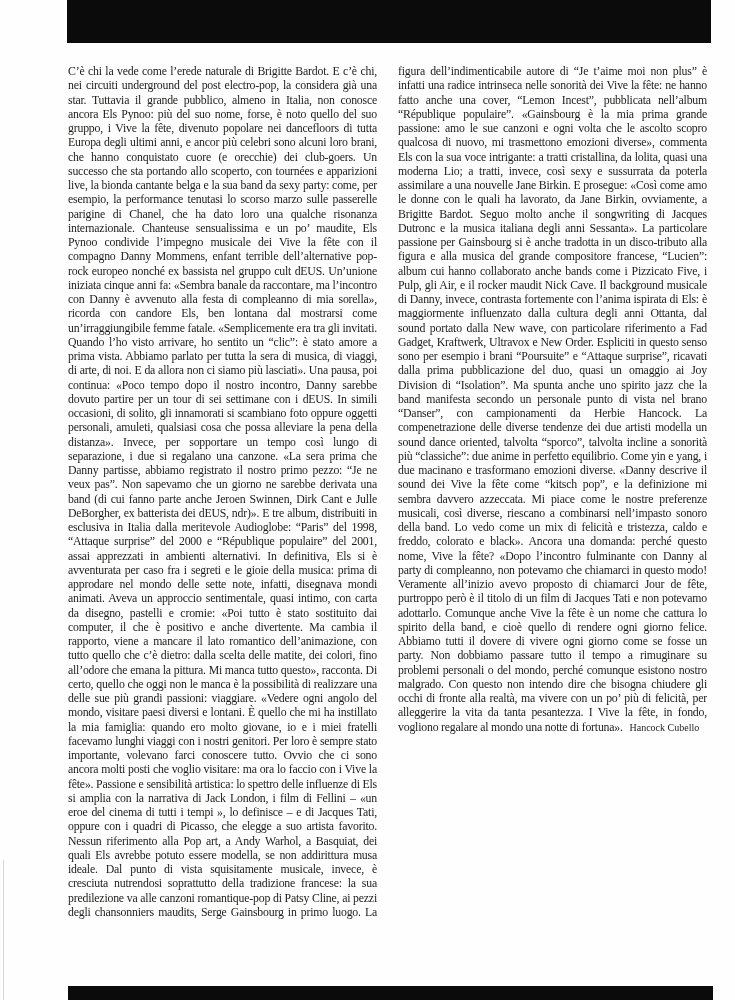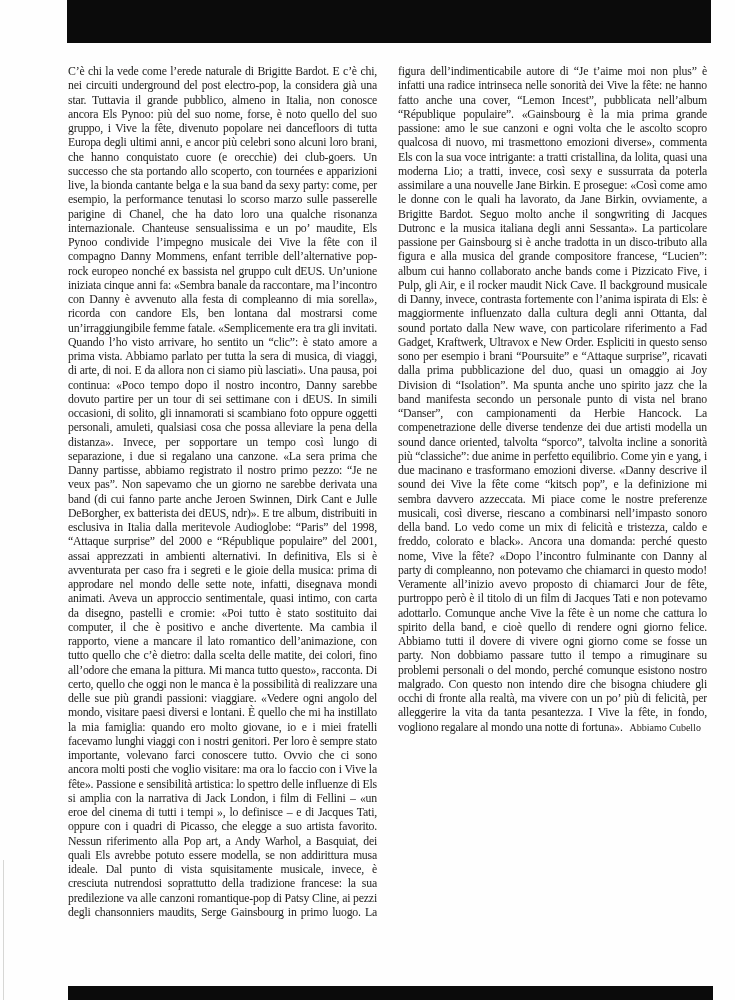--- a/index.html
+++ b/index.html
@@ -67,20 +67,20 @@
 </style>
 </head>
 <body>
 
 <div class="page">
 
   <div class="bar-top"></div>
 
   <div class="article">
     <span>C’è chi la vede come l’erede naturale di Brigitte Bardot. E c’è chi, nei circuiti underground del post electro-pop, la considera già una star. Tuttavia il grande pubblico, almeno in Italia, non conosce ancora Els Pynoo: più del suo nome, forse, è noto quello del suo gruppo, i Vive la fête, divenuto popolare nei dancefloors di tutta Europa degli ultimi anni, e ancor più celebri sono alcuni loro brani, che hanno conquistato cuore (e orecchie) dei club-goers. Un successo che sta portando allo scoperto, con tournées e apparizioni live, la bionda cantante belga e la sua band da sexy party: come, per esempio, la performance tenutasi lo scorso marzo sulle passerelle parigine di Chanel, che ha dato loro una qualche risonanza internazionale. Chanteuse sensualissima e un po’ maudite, Els Pynoo condivide l’impegno musicale dei Vive la fête con il compagno Danny Mommens, enfant terrible dell’alternative pop-rock europeo nonché ex bassista nel gruppo cult dEUS. Un’unione iniziata cinque anni fa: «Sembra banale da raccontare, ma l’incontro con Danny è avvenuto alla festa di compleanno di mia sorella», ricorda con candore Els, ben lontana dal mostrarsi come un’irraggiungibile femme fatale. «Semplicemente era tra gli invitati. Quando l’ho visto arrivare, ho sentito un “clic”: è stato amore a prima vista. Abbiamo parlato per tutta la sera di musica, di viaggi, di arte, di noi. E da allora non ci siamo più lasciati». Una pausa, poi continua: «Poco tempo dopo il nostro incontro, Danny sarebbe dovuto partire per un tour di sei settimane con i dEUS. In simili occasioni, di solito, gli innamorati si scambiano foto oppure oggetti personali, amuleti, qualsiasi cosa che possa alleviare la pena della distanza». Invece, per sopportare un tempo così lungo di separazione, i due si regalano una canzone. «La sera prima che Danny partisse, abbiamo registrato il nostro primo pezzo: “Je ne veux pas”. Non sapevamo che un giorno ne sarebbe derivata una band (di cui fanno parte anche Jeroen Swinnen, Dirk Cant e Julle DeBorgher, ex batterista dei dEUS, ndr)». E tre album, distribuiti in esclusiva in Italia dalla meritevole Audioglobe: “Paris” del 1998, “Attaque surprise” del 2000 e “République populaire” del 2001, assai apprezzati in ambienti alternativi. In definitiva, Els si è avventurata per caso fra i segreti e le gioie della musica: prima di approdare nel mondo delle sette note, infatti, disegnava mondi animati. Aveva un approccio sentimentale, quasi intimo, con carta da disegno, pastelli e cromie: «Poi tutto è stato sostituito dai computer, il che è positivo e anche divertente. Ma cambia il rapporto, viene a mancare il lato romantico dell’animazione, con tutto quello che c’è dietro: dalla scelta delle matite, dei colori, fino all’odore che emana la pittura. Mi manca tutto questo», racconta. Di certo, quello che oggi non le manca è la possibilità di realizzare una delle sue più grandi passioni: viaggiare. «Vedere ogni angolo del mondo, visitare paesi diversi e lontani. È quello che mi ha instillato la mia famiglia: quando ero molto giovane, io e i miei fratelli facevamo lunghi viaggi con i nostri genitori. Per loro è sempre stato importante, volevano farci conoscere tutto. Ovvio che ci sono ancora molti posti che voglio visitare: ma ora lo faccio con i Vive la fête». Passione e sensibilità artistica: lo spettro delle influenze di Els si amplia con la narrativa di Jack London, i film di Fellini – «un eroe del cinema di tutti i tempi », lo definisce – e di Jacques Tati, oppure con i quadri di Picasso, che elegge a suo artista favorito. Nessun riferimento alla Pop art, a Andy Warhol, a Basquiat, dei quali Els avrebbe potuto essere modella, se non addirittura musa ideale. Dal punto di vista squisitamente musicale, invece, è cresciuta nutrendosi soprattutto della tradizione francese: la sua predilezione va alle canzoni romantique-pop di Patsy Cline, ai pezzi degli chansonniers maudits, Serge Gainsbourg in primo luogo. La figura dell’indimenticabile autore di “Je t’aime moi non plus” è infatti una radice intrinseca nelle sonorità dei Vive la fête: ne hanno fatto anche una cover, “Lemon Incest”, pubblicata nell’album “République populaire”. «Gainsbourg è la mia prima grande passione: amo le sue canzoni e ogni volta che le ascolto scopro qualcosa di nuovo, mi trasmettono emozioni diverse», commenta Els con la sua voce intrigante: a tratti cristallina, da lolita, quasi una moderna Lio; a tratti, invece, così sexy e sussurrata da poterla assimilare a una nouvelle Jane Birkin. E prosegue: «Così come amo le donne con le quali ha lavorato, da Jane Birkin, ovviamente, a Brigitte Bardot. Seguo molto anche il songwriting di Jacques Dutronc e la musica italiana degli anni Sessanta». La particolare passione per Gainsbourg si è anche tradotta in un disco-tributo alla figura e alla musica del grande compositore francese, “Lucien”: album cui hanno collaborato anche bands come i Pizzicato Five, i Pulp, gli Air, e il rocker maudit Nick Cave. Il background musicale di Danny, invece, contrasta fortemente con l’anima ispirata di Els: è maggiormente influenzato dalla cultura degli anni Ottanta, dal sound portato dalla New wave, con particolare riferimento a Fad Gadget, Kraftwerk, Ultravox e New Order. Espliciti in questo senso sono per esempio i brani “Poursuite” e “Attaque surprise”, ricavati dalla prima pubblicazione del duo, quasi un omaggio ai Joy Division di “Isolation”. Ma spunta anche uno spirito jazz che la band manifesta secondo un personale punto di vista nel brano “Danser”, con campionamenti da Herbie Hancock. La compenetrazione delle diverse tendenze dei due artisti modella un sound dance oriented, talvolta “sporco”, talvolta incline a sonorità più “classiche”: due anime in perfetto equilibrio. Come yin e yang, i due macinano e trasformano emozioni diverse. «Danny descrive il sound dei Vive la fête come “kitsch pop”, e la definizione mi sembra davvero azzeccata. Mi piace come le nostre preferenze musicali, così diverse, riescano a combinarsi nell’impasto sonoro della band. Lo vedo come un mix di felicità e tristezza, caldo e freddo, colorato e black». Ancora una domanda: perché questo nome, Vive la fête? «Dopo l’incontro fulminante con Danny al party di compleanno, non potevamo che chiamarci in questo modo! Veramente all’inizio avevo proposto di chiamarci Jour de fête, purtroppo però è il titolo di un film di Jacques Tati e non potevamo adottarlo. Comunque anche Vive la fête è un nome che cattura lo spirito della band, e cioè quello di rendere ogni giorno felice. Abbiamo tutti il dovere di vivere ogni giorno come se fosse un party. Non dobbiamo passare tutto il tempo a rimuginare su problemi personali o del mondo, perché comunque esistono nostro malgrado. Con questo non intendo dire che bisogna chiudere gli occhi di fronte alla realtà, ma vivere con un po’ più di felicità, per alleggerire la vita da tanta pesantezza. I Vive la fête, in fondo, vogliono regalare al mondo una notte di fortuna».</span>
-    <span class="byline">Abbiamo Cubello</span>
+    <span class="byline">Hancock Cubello</span>
   </div>
 
   <div class="bar-bottom"></div>
 
   <div class="scan-edge"></div>
 
 </div>
 
 </body></html>

